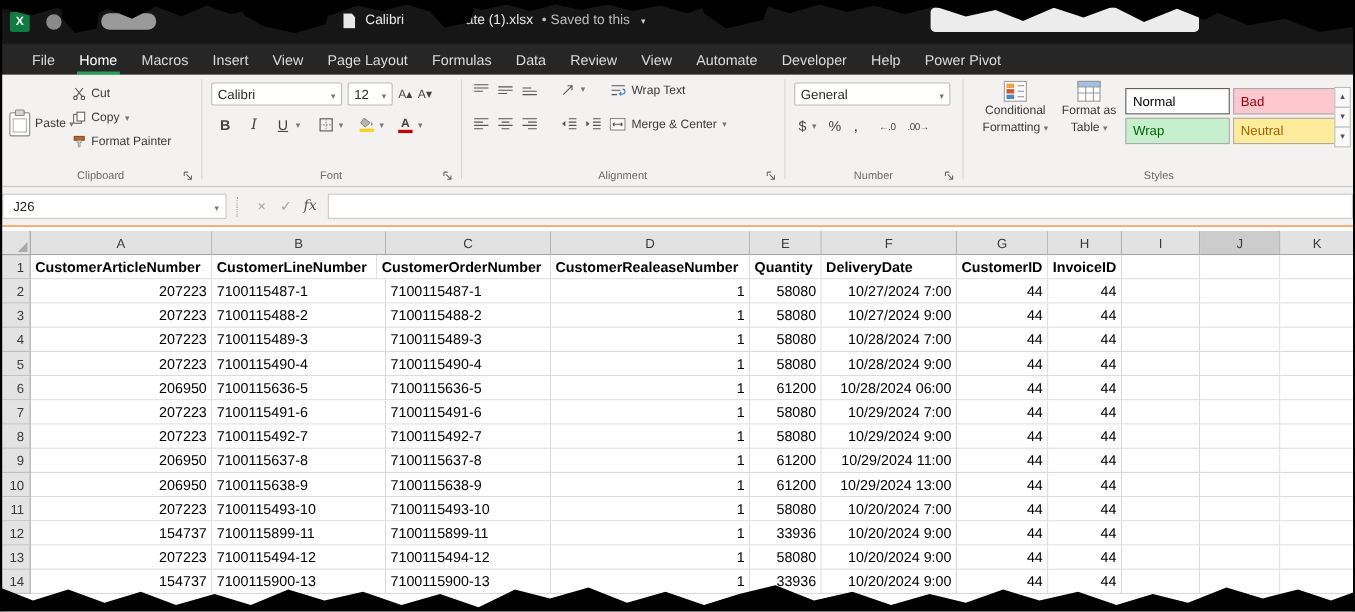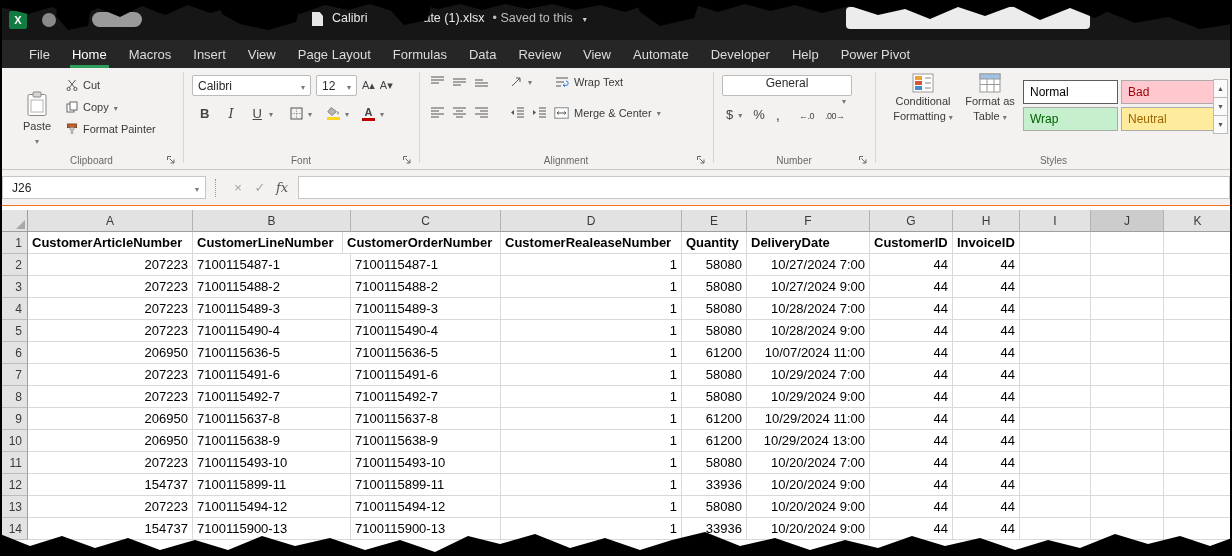--- a/index.html
+++ b/index.html
@@ -29,22 +29,22 @@
   .mi{position:relative;display:flex;align-items:center;padding:0 11px;font-size:13px;color:#dcdcdc;cursor:default;}
   .mi.active{color:#fff;}
   .mi.active::after{content:"";position:absolute;left:9px;right:9px;bottom:0;height:3px;background:#2f9e5a;}
   
   .ribbon{position:absolute;left:0;top:68px;width:100%;height:102px;background:#f3f2f1;
           border-bottom:1px solid #c8c6c4;box-sizing:border-box;color:#3b3a39;font-size:11px;}
   .rsep{position:absolute;top:4px;bottom:6px;width:1px;background:#d8d6d4;}
   .rgroup{position:absolute;top:0;bottom:0;}
   .glabel{position:absolute;left:0;right:0;bottom:3px;text-align:center;font-size:10px;color:#6b6965;}
   .launcher{position:absolute;bottom:4px;right:7px;}
-  .pastebtn{position:absolute;left:14px;top:6px;width:46px;height:72px;display:flex;flex-direction:column;
-            align-items:center;justify-content:flex-end;gap:3px;padding-top:4px;box-sizing:border-box;}
+  .pastebtn{position:absolute;left:14px;top:6px;width:46px;height:72px;display:flex;
+            align-items:center;justify-content:center;gap:3px;padding-top:4px;box-sizing:border-box;}
   .smallbtns{position:absolute;left:66px;top:11px;display:flex;flex-direction:column;gap:10px;}
   .rbtn{display:flex;align-items:center;gap:5px;white-space:nowrap;}
   .frow{position:absolute;left:9px;right:6px;display:flex;align-items:center;}
   .frow1{top:7px;}
   .frow2{top:38px;}
   .combo{background:#fff;border:1px solid #bdbbb9;border-radius:2px;height:21px;box-sizing:border-box;
          display:flex;align-items:center;padding:0 5px;font-size:12px;color:#2b2a29;gap:4px;}
   .fglyph{font-size:13px;color:#444;padding:0 5px;display:flex;align-items:flex-end;gap:1px;}
   .bglyph{font-weight:bold;}
   .iglyph{font-style:italic;font-family:"DejaVu Serif",serif;}
@@ -290,21 +290,21 @@
       </div>
       <div class="glabel">Alignment</div>
       <svg class="launcher" width="10" height="10" viewBox="0 0 10 10">
           <path d="M1.5,1.5 H5 M1.5,1.5 V5 M3.5,3.5 L8,8 M8,4.5 V8 H4.5" stroke="#666" fill="none"></path>
         </svg>
     </div>
     <div class="rsep" style="left:713px;"></div>
 
     <div class="rgroup" style="left:713px;width:162px;">
       <div class="frow frow1">
-        <div class="combo" style="width:130px;flex-direction:column;">
+        <div class="combo" style="width:142px;">
           <span>General</span>
           <span class="chev" style="margin-left:auto;"></span>
         </div>
       </div>
       <div class="frow frow2" style="left:13px;gap:11px;">
         <span class="rbtn">
           <span class="fglyph" style="padding:0;">$</span>
           <span class="chev"></span>
         </span>
         <span class="fglyph" style="padding:0;">%</span>
@@ -455,21 +455,21 @@
           <div class="cell" style="width: 73px;"></div>
           <div class="cell" style="width: 68px;"></div>
         </div>
         <div class="grow">
           <div class="rownum">6</div>
           <div class="cell r" style="width: 165px;">206950</div>
           <div class="cell" style="width: 158px;">7100115636-5</div>
           <div class="cell" style="width: 150px;">7100115636-5</div>
           <div class="cell r" style="width: 181px;">1</div>
           <div class="cell r" style="width: 65px;">61200</div>
-          <div class="cell r" style="width: 123px;">10/07/2024 11:00</div>
+          <div class="cell r" style="width: 123px;">10/28/2024 06:00</div>
           <div class="cell r" style="width: 83px;">44</div>
           <div class="cell r" style="width: 67px;">44</div>
           <div class="cell" style="width: 71px;"></div>
           <div class="cell" style="width: 73px;"></div>
           <div class="cell" style="width: 68px;"></div>
         </div>
         <div class="grow">
           <div class="rownum">7</div>
           <div class="cell r" style="width: 165px;">207223</div>
           <div class="cell" style="width: 158px;">7100115491-6</div>

